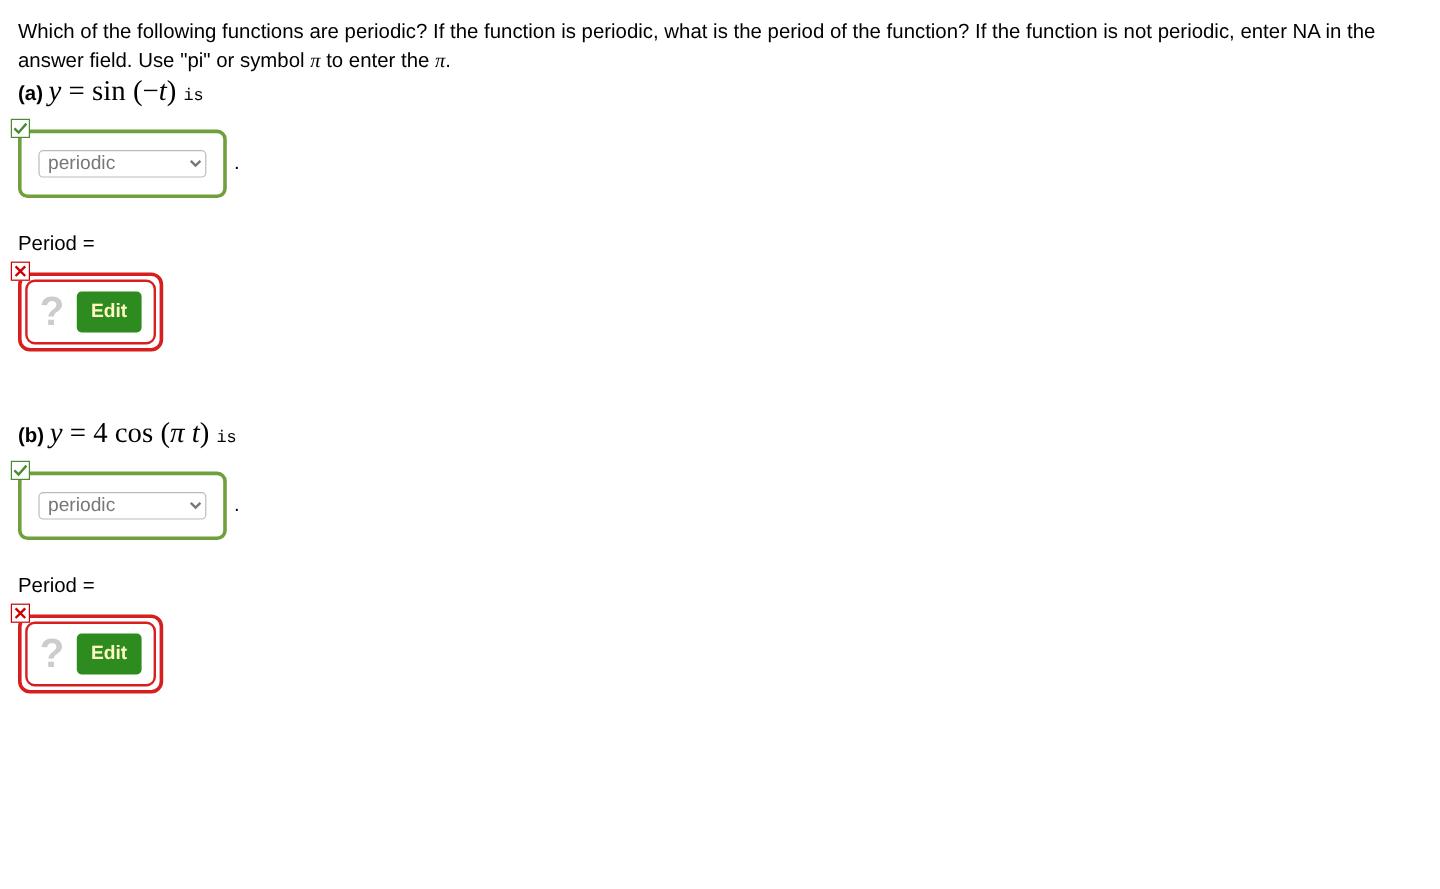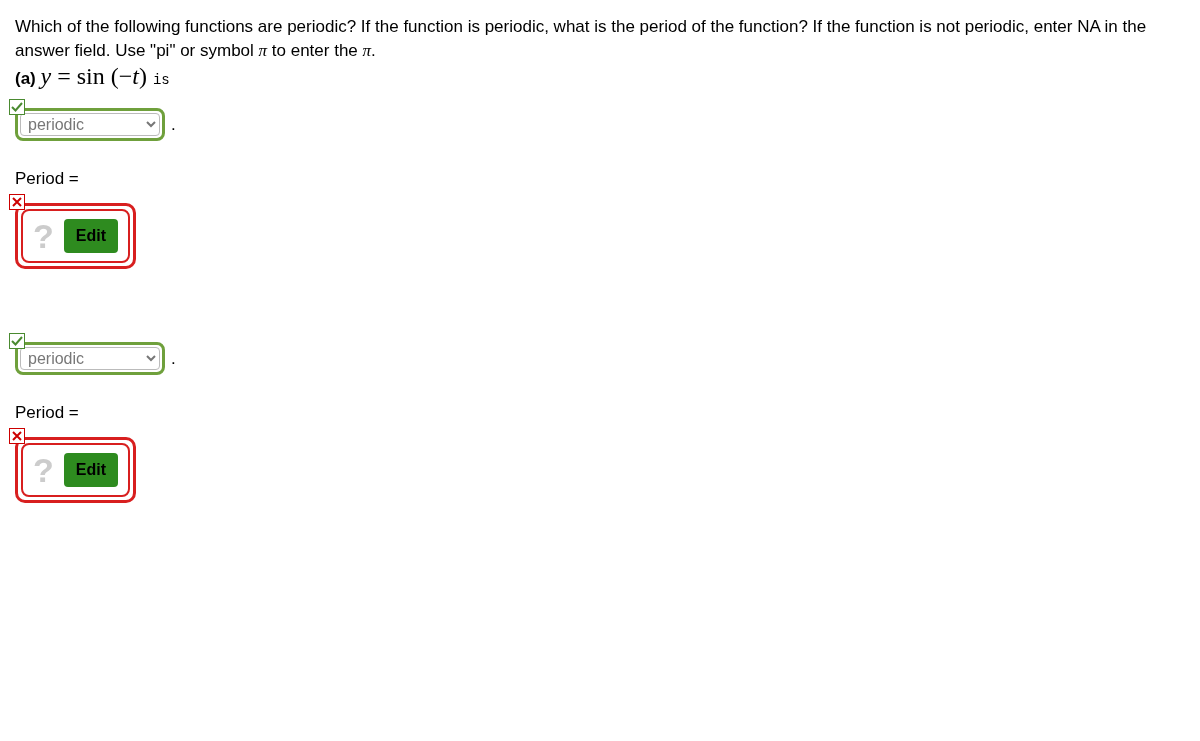--- a/index.html
+++ b/index.html
@@ -52,21 +52,21 @@
       border-color: #4a8a30;
     }
     .feedback-icon.incorrect {
       border-color: #c00;
     }
     .feedback-icon svg { display: block; }
     .select-wrap {
       display: inline-block;
       border: 3px solid #6fa03c;
       border-radius: 8px;
-      padding: 2px;
+      padding: 14px;
     }
     select {
       font-family: Verdana, Geneva, sans-serif;
       font-size: 16px;
       color: #777;
       border: 1px solid #bbb;
       border-radius: 4px;
       padding: 1px 3px;
       min-width: 140px;
       background: #fff;
@@ -93,21 +93,21 @@
     }
     .placeholder-q {
       font-family: Arial, sans-serif;
       font-size: 34px;
       font-weight: bold;
       color: #ccc;
       line-height: 1;
     }
     .edit-btn {
       background: #2e8b1f;
-      color: #000000;
+      color: #fef9c3;
       border: none;
       border-radius: 4px;
       padding: 8px 12px;
       font-family: Verdana, Geneva, sans-serif;
       font-size: 16px;
       font-weight: bold;
       cursor: pointer;
     }
     .pi-symbol {
       font-family: "Times New Roman", Times, serif;
@@ -153,20 +153,26 @@
     <div class="edit-box-outer">
       <div class="edit-box-inner">
         <span class="placeholder-q">?</span>
         <button class="edit-btn">Edit</button>
       </div>
     </div>
   </div>
 </div>
 
 <div class="part">
+  <div>
+    <span class="part-label">(b)</span>
+    <span class="equation">
+      <i>y</i><span> = </span><span style="font-style:normal">4 </span><span style="font-style:normal">cos</span><span>  (</span><i>π </i><i>t</i><span>)</span>
+    </span><span class="is-text"> is</span>
+  </div>
 
   <div class="answer-row">
     <span class="feedback-icon correct">
       <svg width="12" height="12" viewBox="0 0 12 12">
           <path d="M1 6 L4.5 9.5 L11 2" stroke="#4a8a30" stroke-width="2" fill="none"></path>
         </svg>
     </span>
     <span class="select-wrap">
       <select>
         <option>periodic</option>

